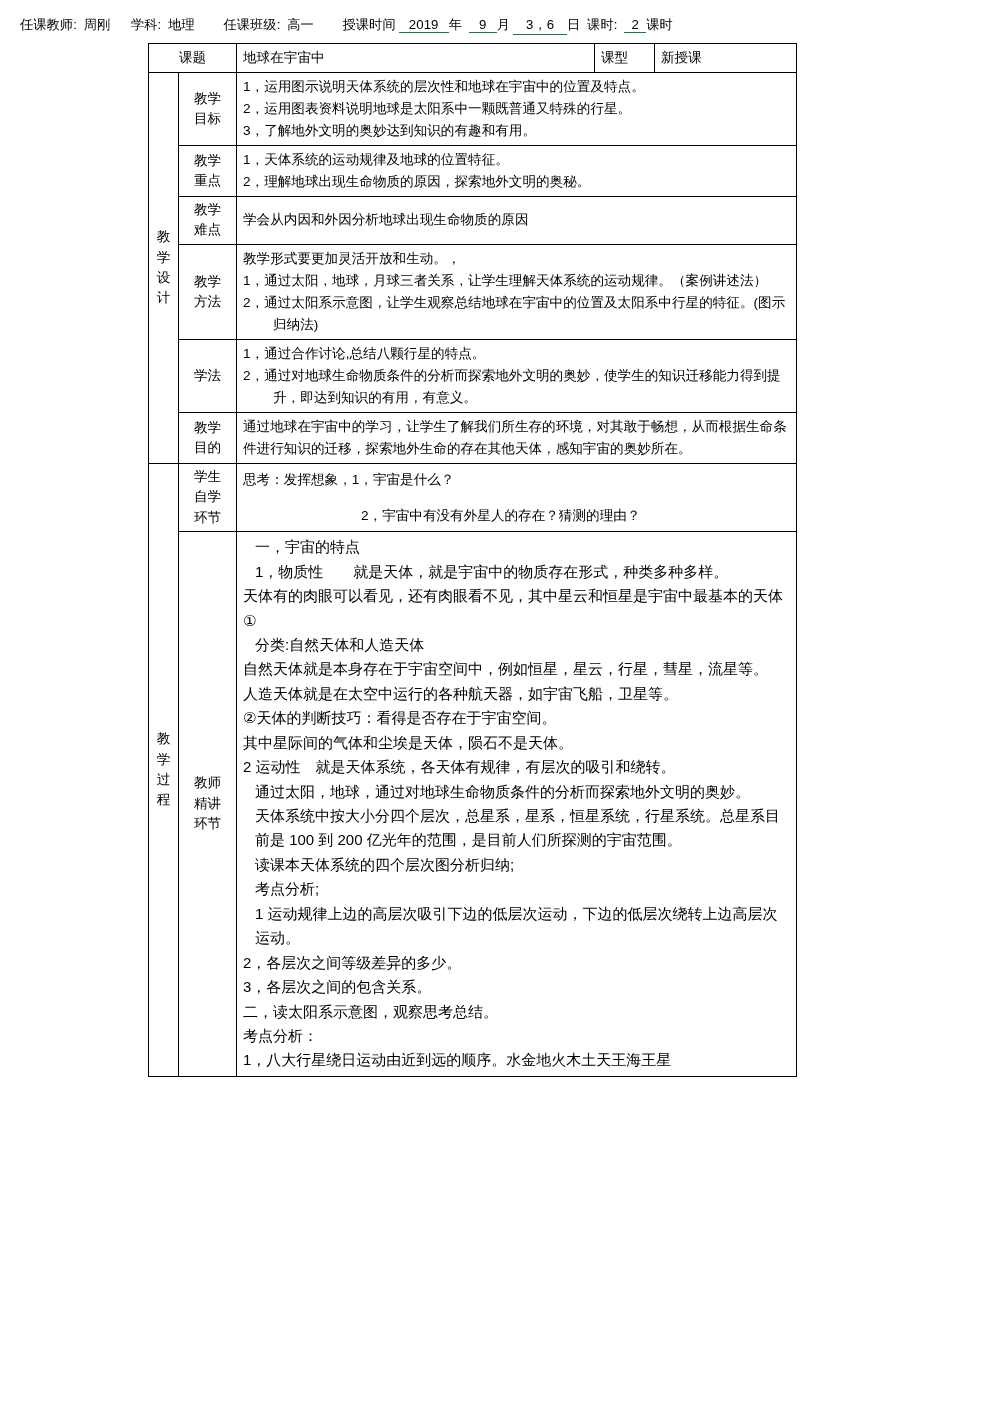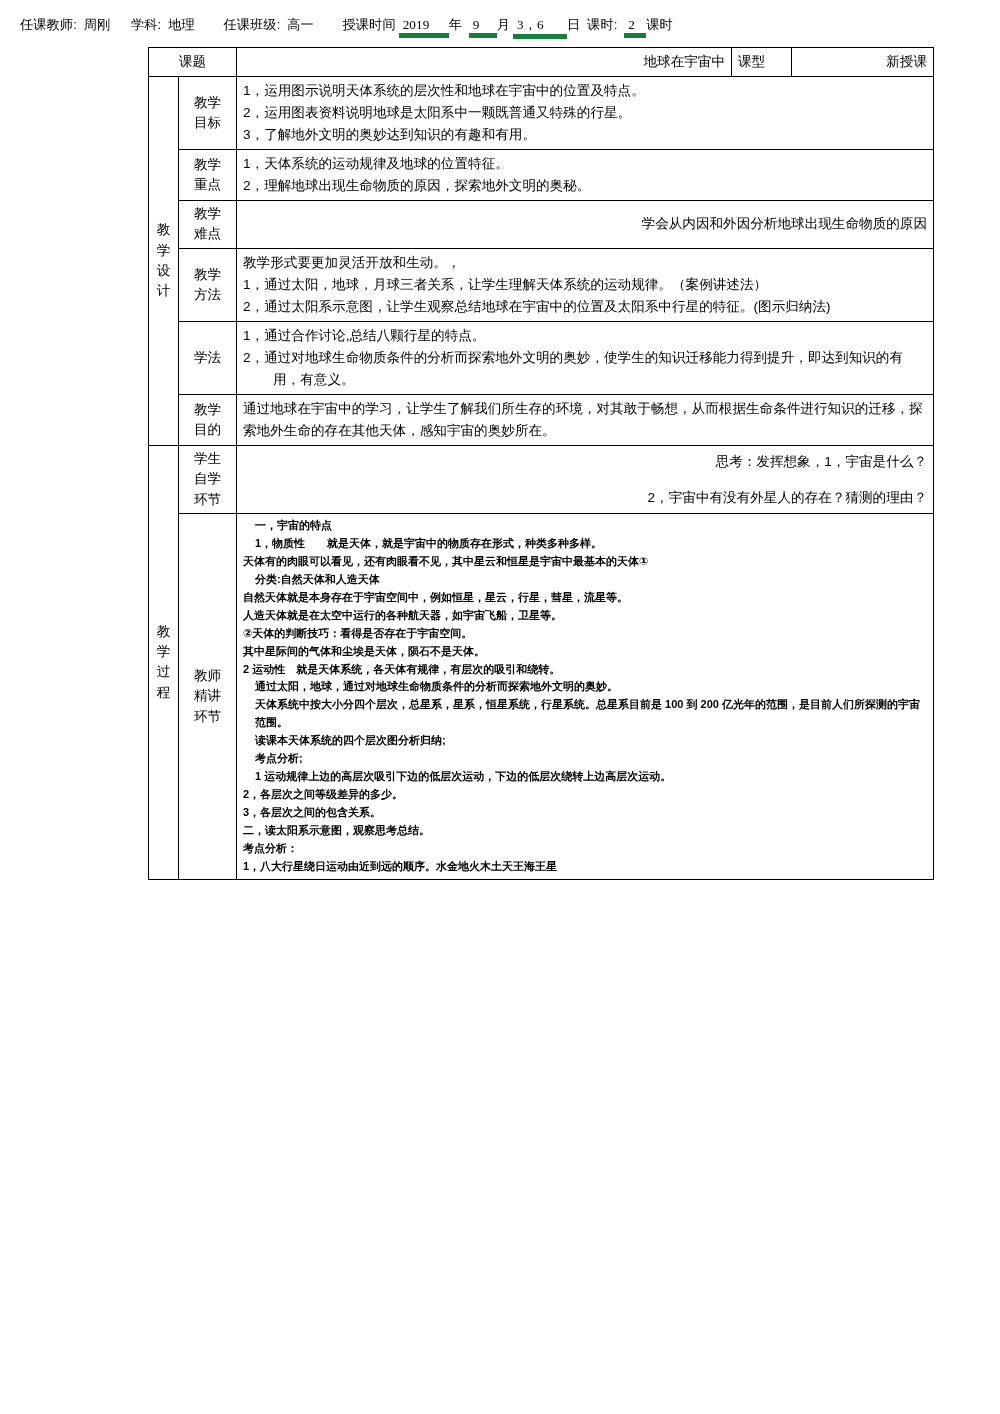--- a/index.html
+++ b/index.html
@@ -37,34 +37,33 @@
     padding: 16px 0 8px 20px;
     font-family: "Liberation Sans", "DejaVu Sans", sans-serif;
     font-size: 13.2px;
     white-space: nowrap;
     letter-spacing: 0.1px;
   }
   .meta-line .seg { margin-right: 3px; }
   .meta-line .gap-l { margin-left: 22px; }
   .meta-line .gap-m { margin-left: 14px; }
   .fill {
-    border-bottom: 5px solid #15803d;
+    border-bottom: 1px solid #15803d;
     display: inline-block;
-    text-align: left;
+    text-align: center;
     padding: 0 4px;
-    font-family: Liberation Serif, serif;
   }
   .fill.w-yr { min-width: 42px; }
   .fill.w-mo { min-width: 20px; }
   .fill.w-dy { min-width: 46px; }
   .fill.w-pd { min-width: 14px; }
 
   table.lesson {
     border-collapse: collapse;
-    width: 786px;
+    width: 649px;
     margin: 0 0 0 148px;
     table-layout: fixed;
     font-family: "Liberation Sans", "DejaVu Sans", sans-serif;
     font-size: 13.6px;
     line-height: 1.62;
   }
   table.lesson td {
     border: 1px solid #000;
     padding: 3px 6px;
     vertical-align: middle;
@@ -83,37 +82,37 @@
     width: 58px;
     text-align: center;
     vertical-align: middle;
     padding: 4px 2px;
   }
   td.labelcol .stack { display: block; line-height: 1.5; }
   td.body {
     vertical-align: top;
     padding: 5px 8px 6px 8px;
   }
-  td.body.mid { vertical-align: middle; text-align: right; }
+  td.body.mid { vertical-align: middle; }
   td.ktype-label {
     width: 60px;
     text-align: left;
   }
   td.ktype-val {
     width: 142px;
-    text-align: right;
+    text-align: left;
   }
   .line { display: block; white-space: normal; }
   .line.hang {
     padding-left: 30px;
     text-indent: -30px;
   }
   .line.ind1 { padding-left: 12px; }
   .line.ind-deep { padding-left: 118px; margin-top: 14px; }
-  .process td.body { line-height: 1.63; font-size: 11px; font-weight: bold; }
+  .process td.body { line-height: 1.63; font-size: 15px; }
 </style>
 </head>
 <body>
 
 <div class="page">
 
 
   <p class="meta-line">
     <span class="seg">任课教师:</span>
     <span class="seg">周刚</span>

